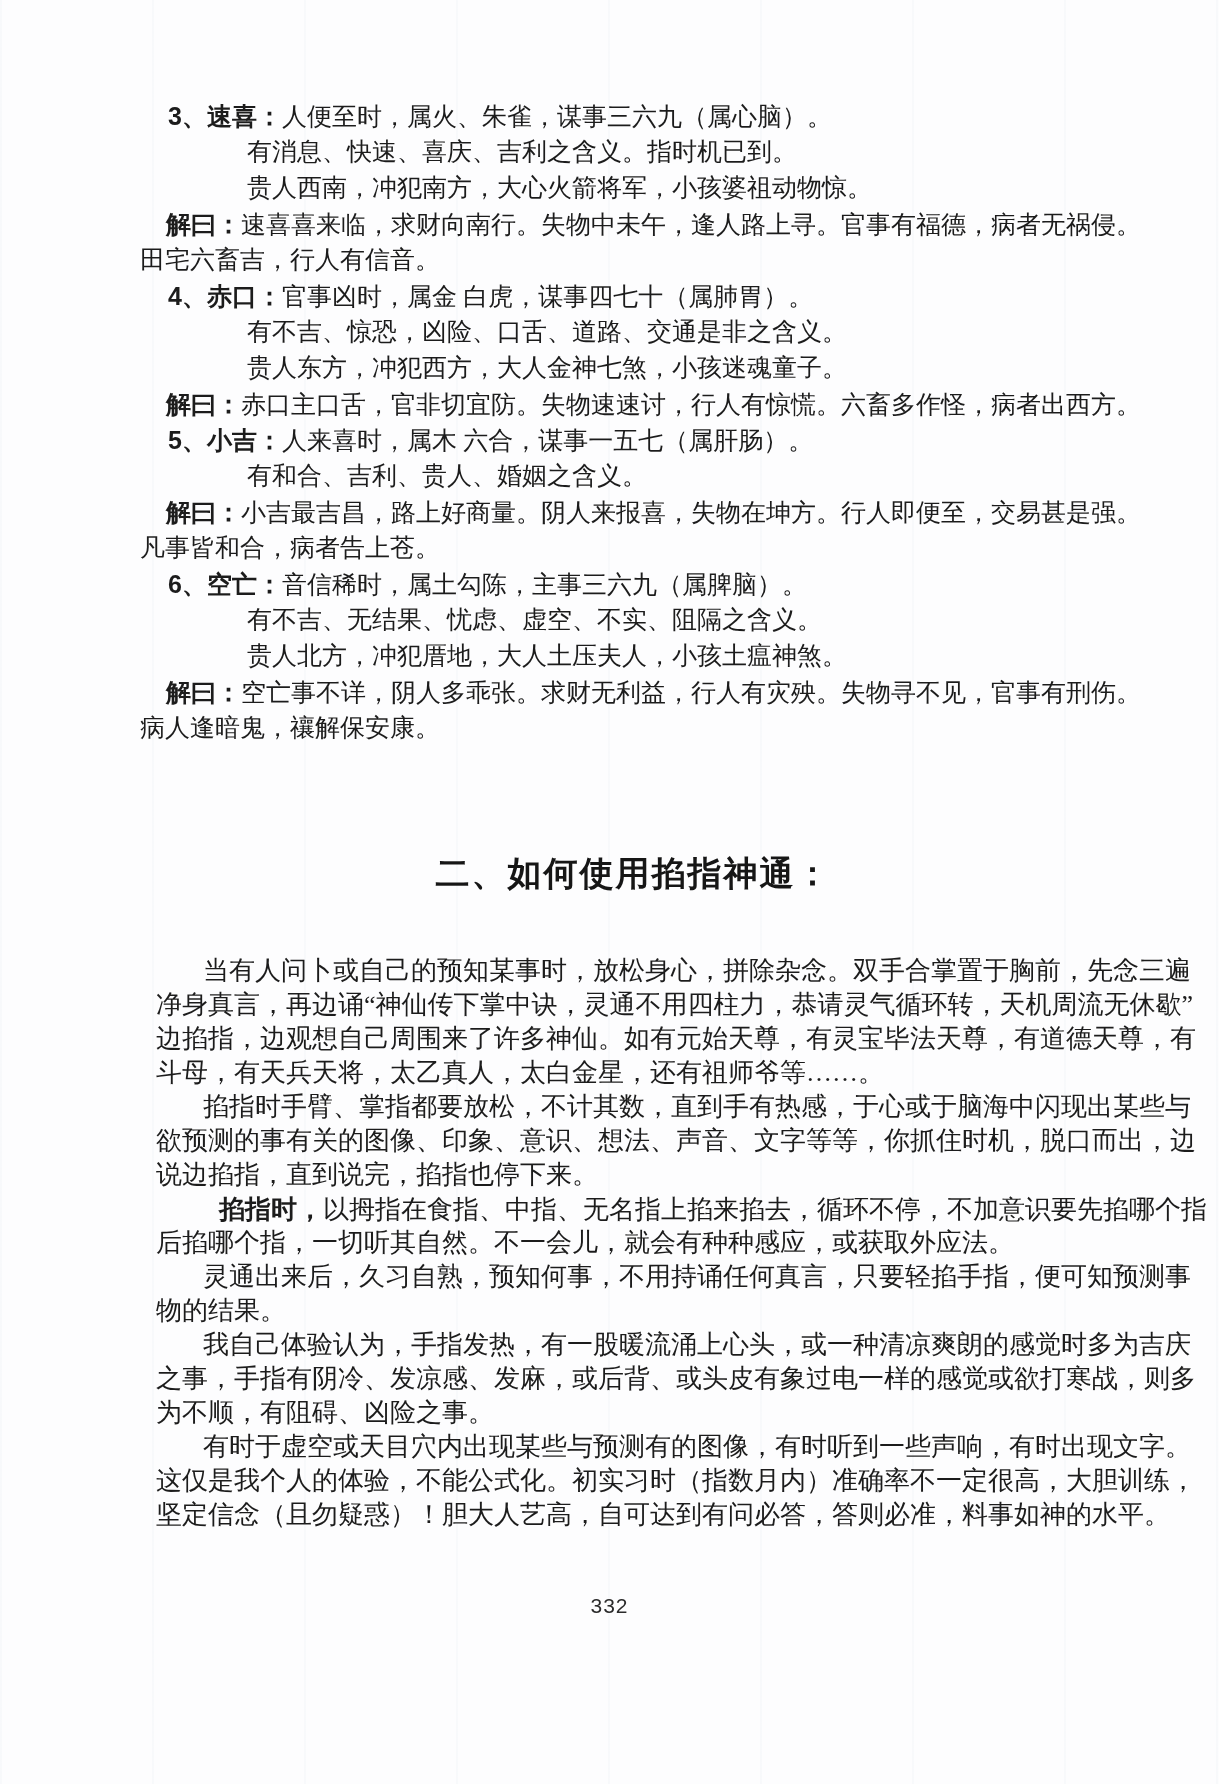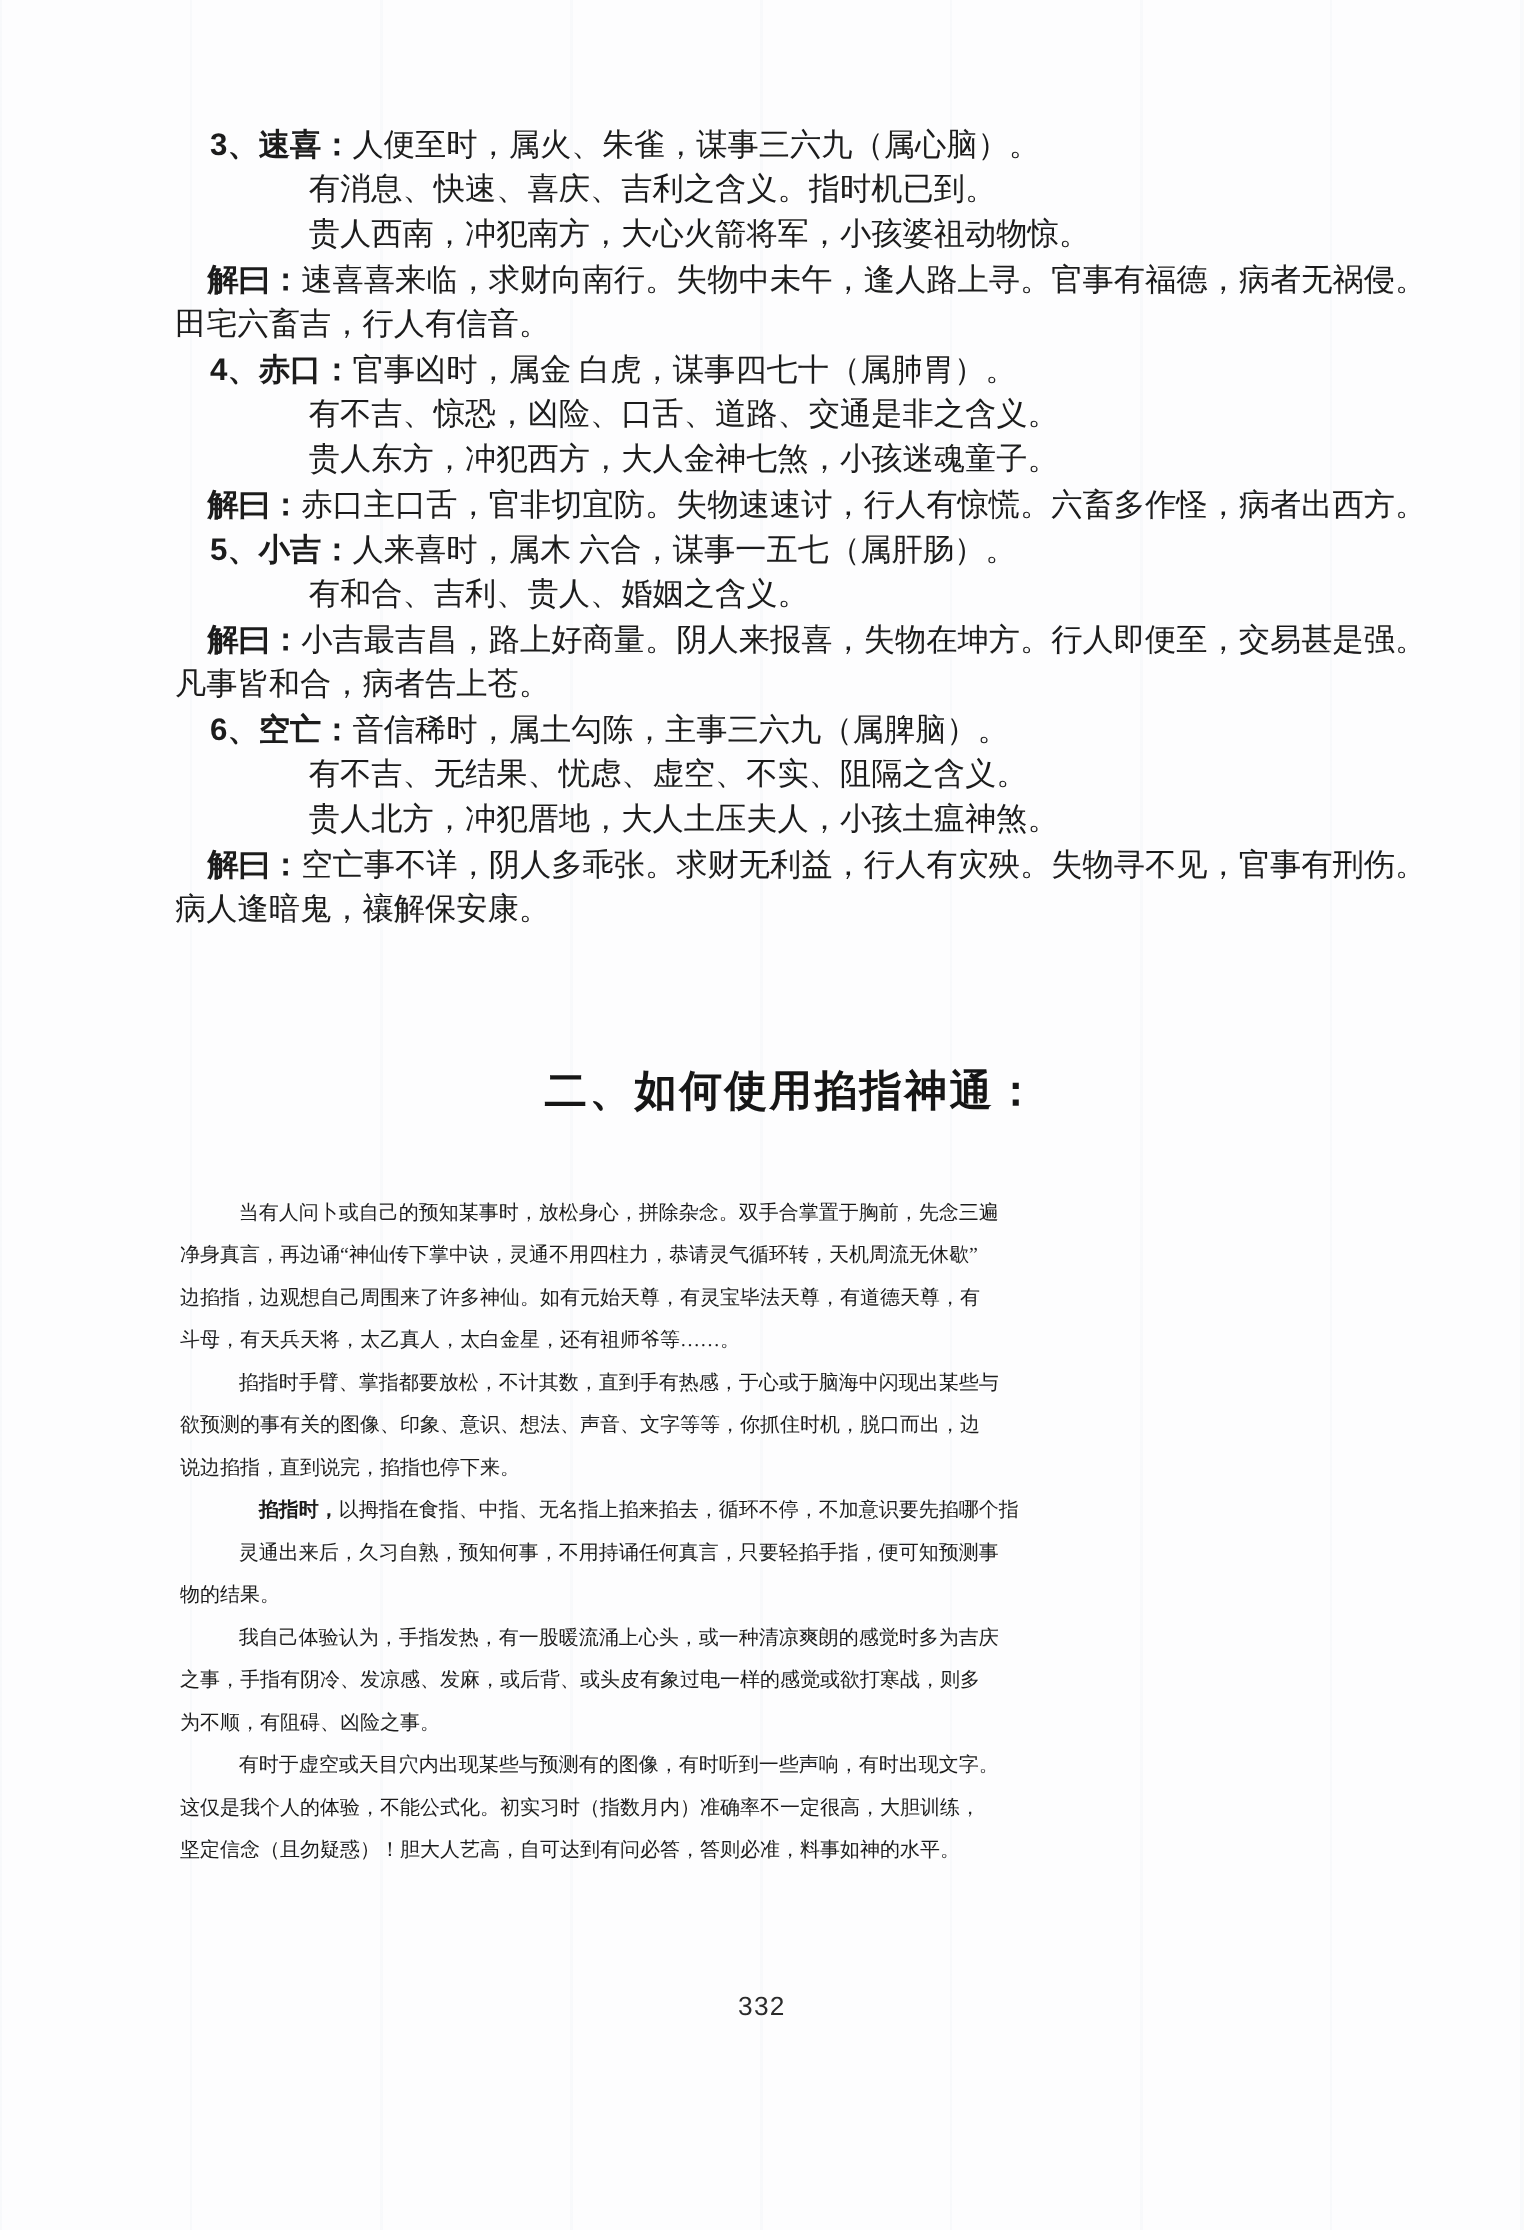--- a/index.html
+++ b/index.html
@@ -35,22 +35,22 @@
     position:absolute;left:0;top:848px;width:1219px;
     text-align:center;
     font-family:"Liberation Sans","DejaVu Sans",sans-serif;
     font-weight:700;
     font-size:34px;line-height:50px;
     color:#161616;
     letter-spacing:2px;
     padding-left:24px;
   }
   .body-block{
-    position:absolute;left:144px;top:954px;width:952px;
-    font-size:16px;line-height:34px;
+    position:absolute;left:156px;top:954px;width:952px;
+    font-size:26px;line-height:34px;
   }
   .body-block .line{height:34px;white-space:nowrap;}
   .line.pfirst,.line.pbold{text-indent:47px;}
   .line.pbody{text-indent:0;}
   .page-number{
     position:absolute;left:0;top:1592px;width:1219px;
     text-align:center;
     font-family:"Liberation Sans","DejaVu Sans",sans-serif;
     font-size:21px;line-height:28px;
     color:#2b2b2b;
@@ -84,20 +84,21 @@
   <div class="heading">二、如何使用掐指神通：</div>
   <div class="body-block">
       <div class="line pfirst"><span>当有人问卜或自己的预知某事时，放松身心，拼除杂念。双手合掌置于胸前，先念三遍</span></div>
       <div class="line pbody"><span>净身真言，再边诵“神仙传下掌中诀，灵通不用四柱力，恭请灵气循环转，天机周流无休歇”</span></div>
       <div class="line pbody"><span>边掐指，边观想自己周围来了许多神仙。如有元始天尊，有灵宝毕法天尊，有道德天尊，有</span></div>
       <div class="line pbody"><span>斗母，有天兵天将，太乙真人，太白金星，还有祖师爷等……。</span></div>
       <div class="line pfirst"><span>掐指时手臂、掌指都要放松，不计其数，直到手有热感，于心或于脑海中闪现出某些与</span></div>
       <div class="line pbody"><span>欲预测的事有关的图像、印象、意识、想法、声音、文字等等，你抓住时机，脱口而出，边</span></div>
       <div class="line pbody"><span>说边掐指，直到说完，掐指也停下来。</span></div>
       <div class="line pbold"><span class="lbl">掐指时，</span><span>以拇指在食指、中指、无名指上掐来掐去，循环不停，不加意识要先掐哪个指</span></div>
+      <div class="line pbody"><span>后掐哪个指，一切听其自然。不一会儿，就会有种种感应，或获取外应法。</span></div>
       <div class="line pfirst"><span>灵通出来后，久习自熟，预知何事，不用持诵任何真言，只要轻掐手指，便可知预测事</span></div>
       <div class="line pbody"><span>物的结果。</span></div>
       <div class="line pfirst"><span>我自己体验认为，手指发热，有一股暖流涌上心头，或一种清凉爽朗的感觉时多为吉庆</span></div>
       <div class="line pbody"><span>之事，手指有阴冷、发凉感、发麻，或后背、或头皮有象过电一样的感觉或欲打寒战，则多</span></div>
       <div class="line pbody"><span>为不顺，有阻碍、凶险之事。</span></div>
       <div class="line pfirst"><span>有时于虚空或天目穴内出现某些与预测有的图像，有时听到一些声响，有时出现文字。</span></div>
       <div class="line pbody"><span>这仅是我个人的体验，不能公式化。初实习时（指数月内）准确率不一定很高，大胆训练，</span></div>
       <div class="line pbody"><span>坚定信念（且勿疑惑）！胆大人艺高，自可达到有问必答，答则必准，料事如神的水平。</span></div>
     </div>
   <div class="page-number">332</div>

